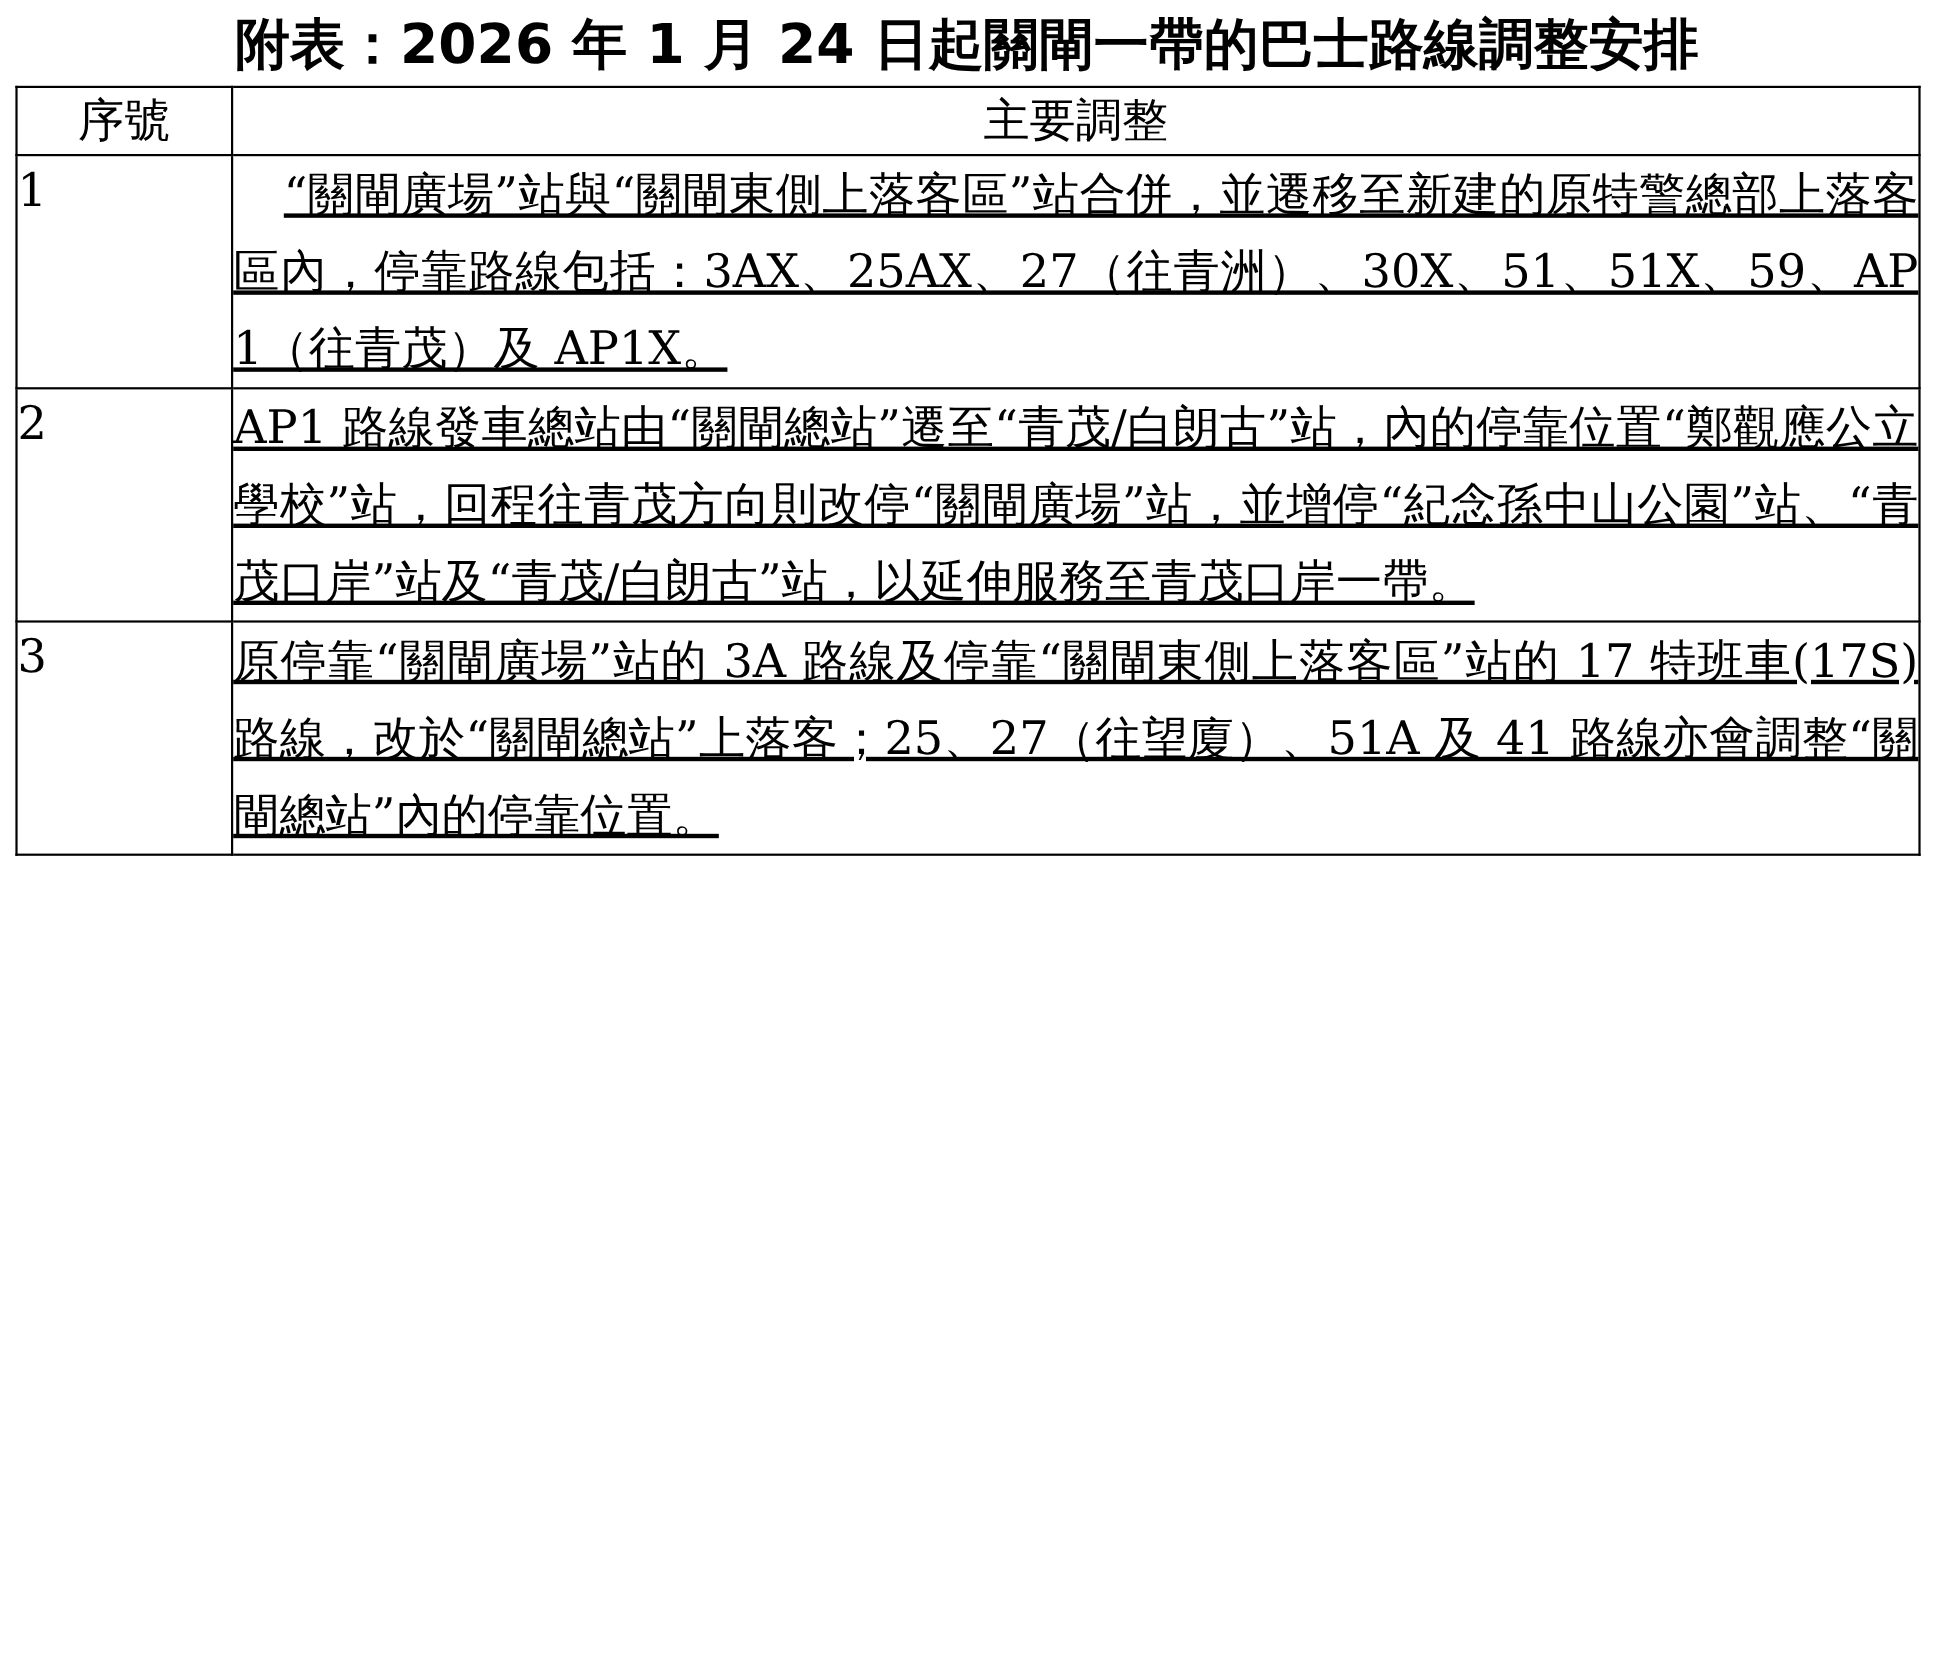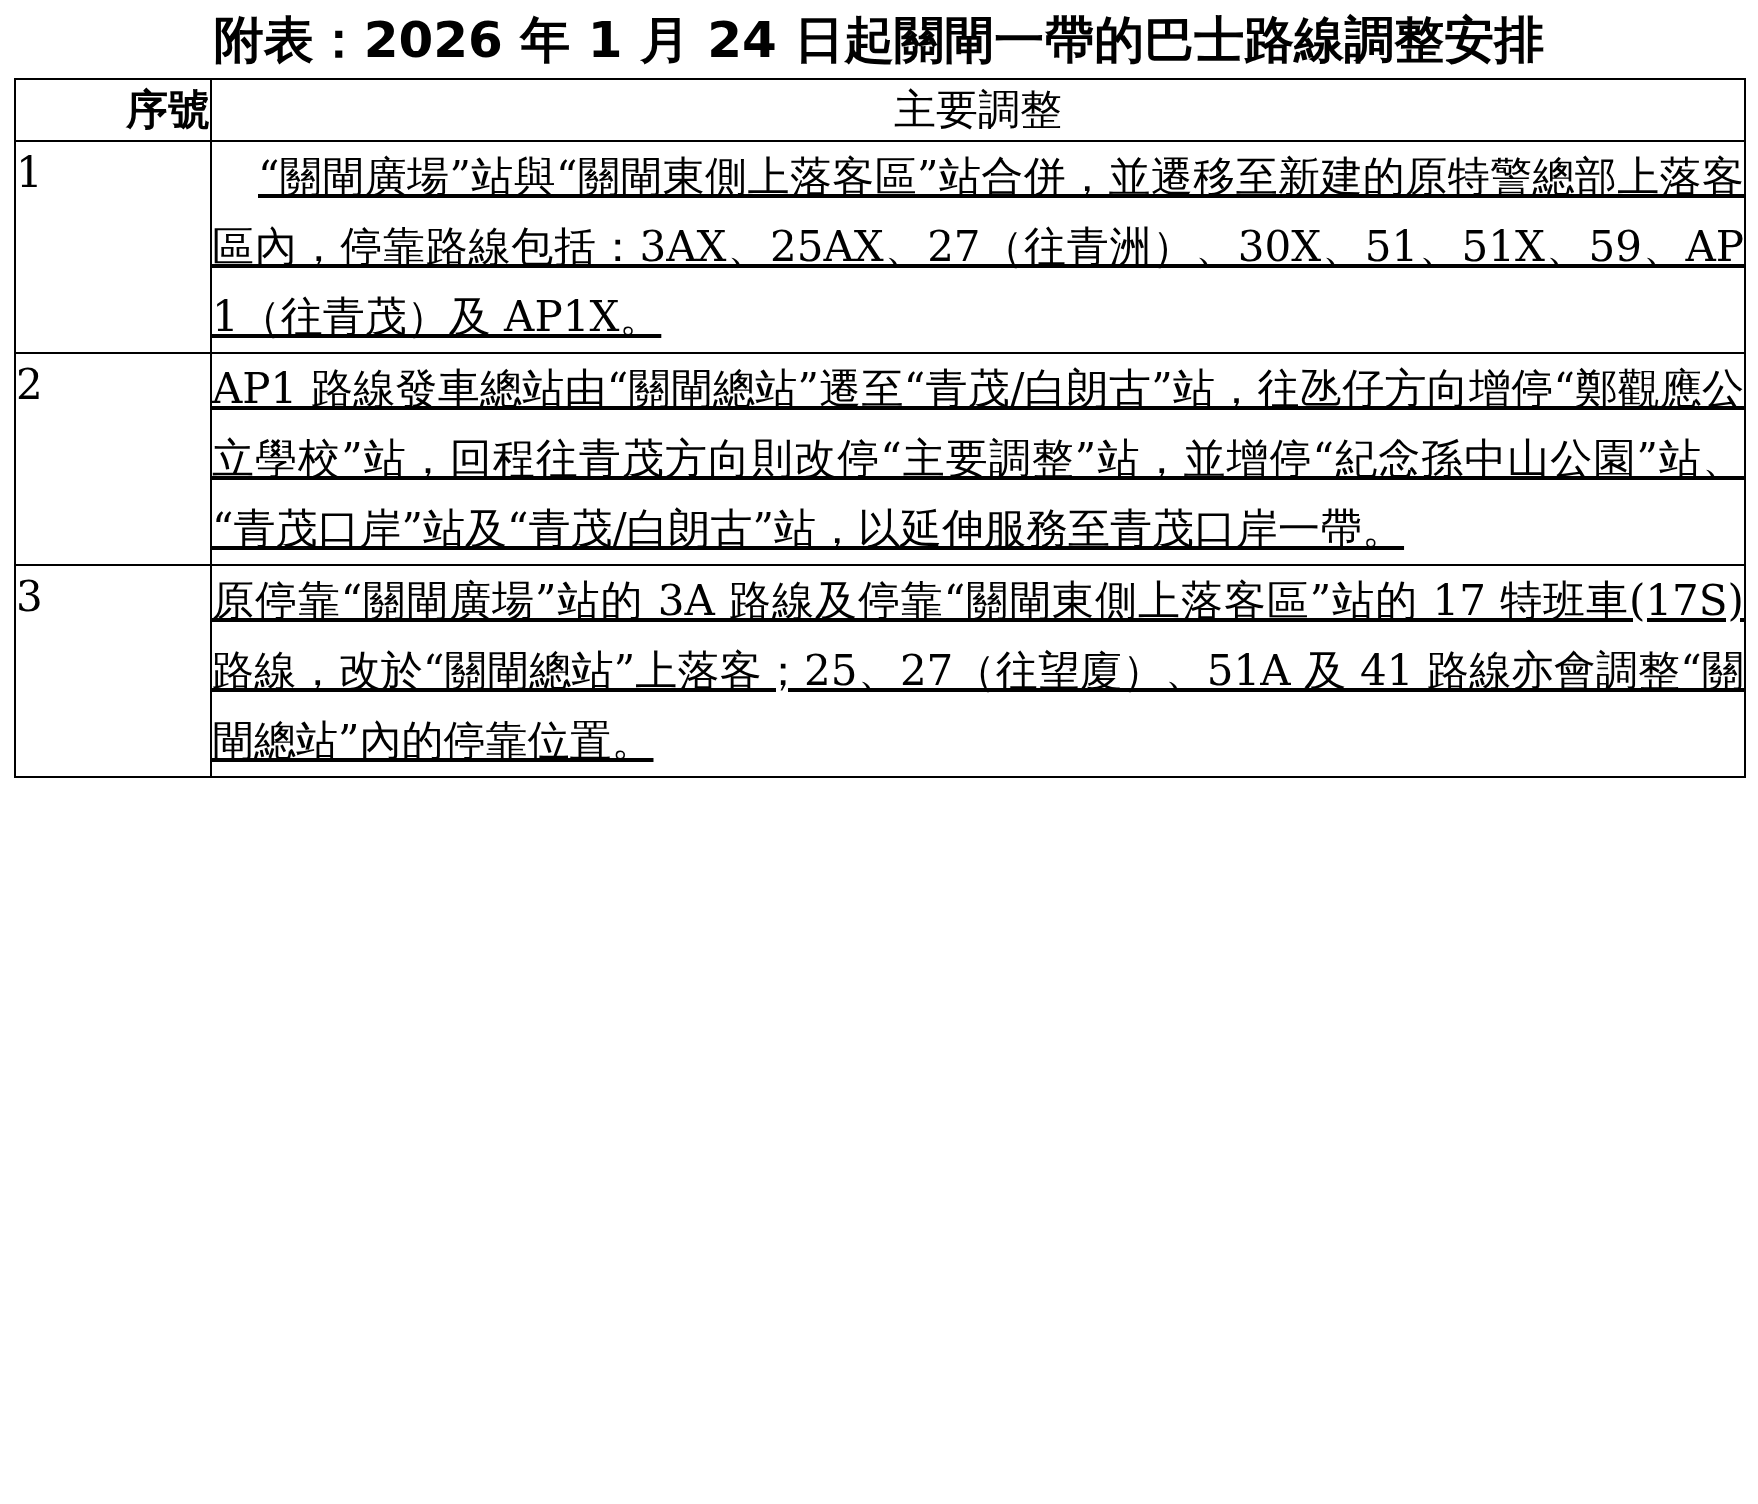--- a/index.html
+++ b/index.html
@@ -40,23 +40,23 @@
     border: 2px solid #000000;
     vertical-align: top;
     padding: 0;
   }
   col.col-seq { width: 196px; }
   col.col-main { width: 1534px; }
 
   .head-seq {
     font-size: 42px;
     line-height: 60px;
-    text-align: right;
+    text-align: center;
     padding: 6px 0 6px 10px;
-    font-weight: bold;
+    font-weight: normal;
   }
   .head-main {
     font-size: 42px;
     line-height: 60px;
     padding: 6px 0 6px 0;
     font-weight: normal;
   }
   .cell-seq {
     font-size: 42px;
     line-height: 62px;
@@ -93,21 +93,21 @@
         <th class="head-main">主要調整</th>
       </tr>
     </thead>
     <tbody>
       <tr class="row-1">
         <td class="cell-seq">1</td>
         <td class="cell-main">“關閘廣場”站與“關閘東側上落客區”站合併，並遷移至新建的原特警總部上落客區內，停靠路線包括：3AX、25AX、27（往青洲）、30X、51、51X、59、AP1（往青茂）及 AP1X。</td>
       </tr>
       <tr class="row-2">
         <td class="cell-seq">2</td>
-        <td class="cell-main">AP1 路線發車總站由“關閘總站”遷至“青茂/白朗古”站，往氹仔方向增停“鄭觀應公立學校”站，回程往青茂方向則改停“主要調整”站，並增停“紀念孫中山公園”站、“青茂口岸”站及“青茂/白朗古”站，以延伸服務至青茂口岸一帶。</td>
+        <td class="cell-main">AP1 路線發車總站由“關閘總站”遷至“青茂/白朗古”站，內的停靠位置“鄭觀應公立學校”站，回程往青茂方向則改停“關閘廣場”站，並增停“紀念孫中山公園”站、“青茂口岸”站及“青茂/白朗古”站，以延伸服務至青茂口岸一帶。</td>
       </tr>
       <tr class="row-3">
         <td class="cell-seq">3</td>
         <td class="cell-main">原停靠“關閘廣場”站的 3A 路線及停靠“關閘東側上落客區”站的 17 特班車(17S)路線，改於“關閘總站”上落客；25、27（往望廈）、51A 及 41 路線亦會調整“關閘總站”內的停靠位置。</td>
       </tr>
     </tbody>
   </table>
 
 </div>
 

